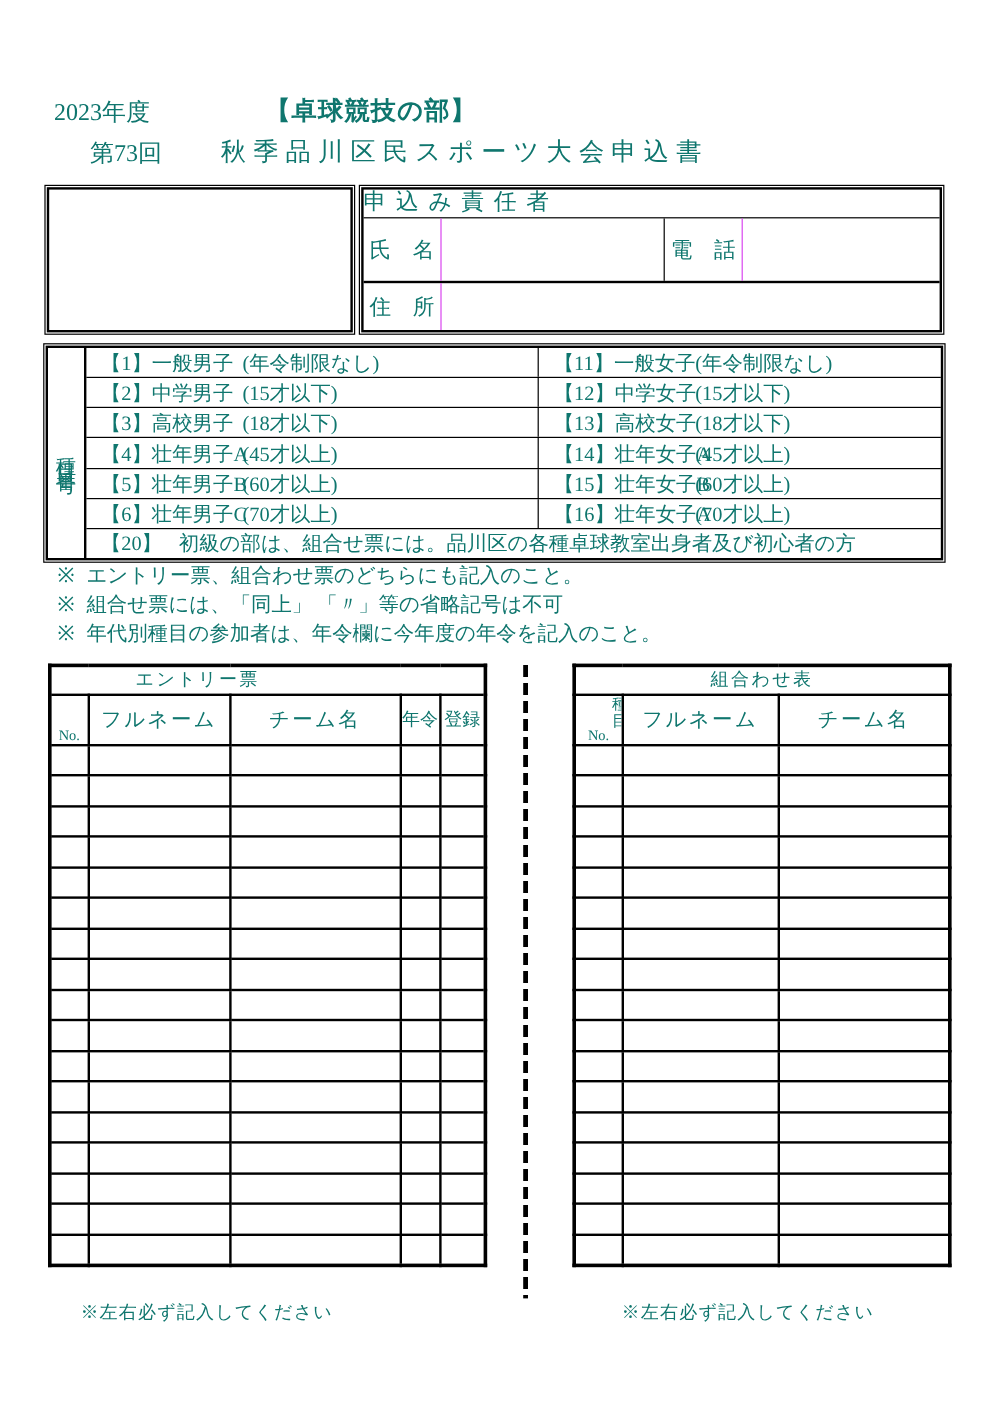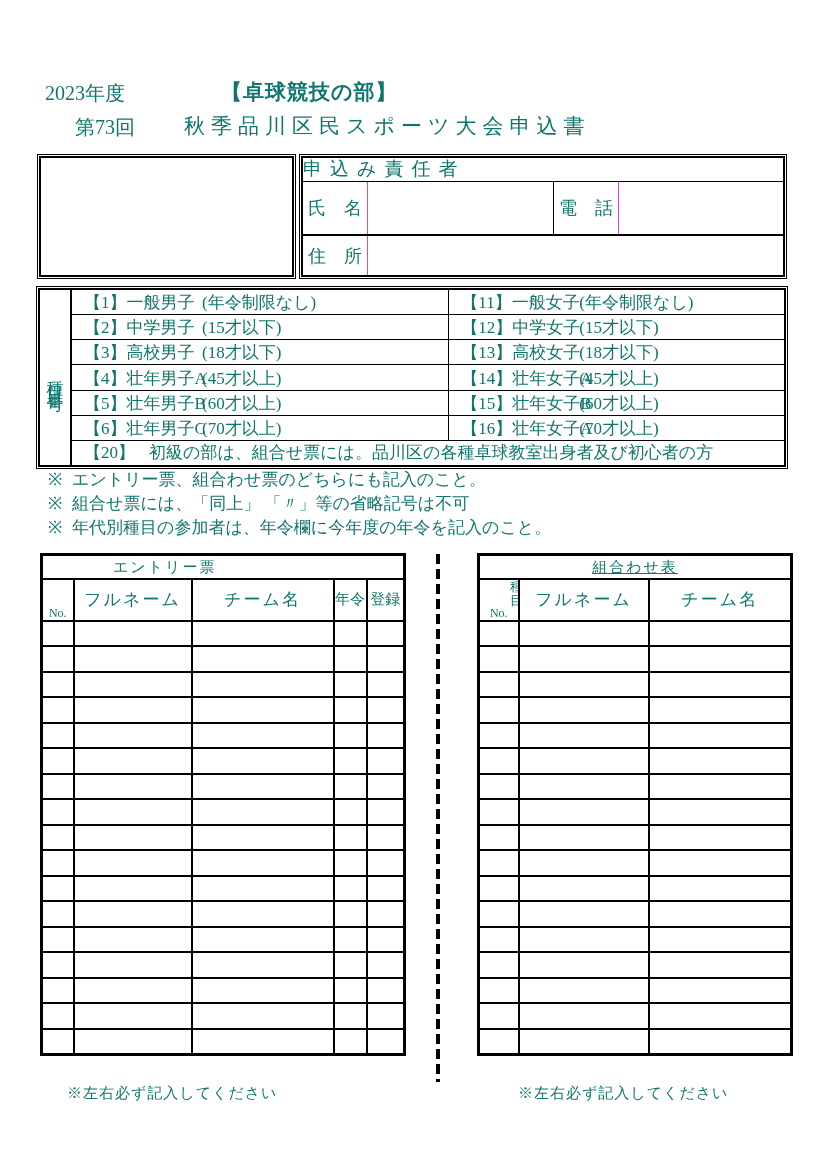--- a/index.html
+++ b/index.html
@@ -48,21 +48,21 @@
   .note-line{height:24px;line-height:24px;font-size:17px;display:flex;}
   .note-line .mk{width:24px;flex:none;}
 
   
   table.grid{border-collapse:collapse;table-layout:fixed;background:#fff;border:3px solid #000;}
   table.grid td{border:2px solid #000;padding:0;box-sizing:border-box;overflow:hidden;}
   .entry-table{left:40px;top:553px;width:363px;}
   .pairing-table{left:477px;top:553px;width:313px;}
   td.title-cell{height:22px;font-size:15px;line-height:22px;letter-spacing:2px;}
   .entry-table td.title-cell{text-align:left;padding-left:70px;}
-  .pairing-table td.title-cell{text-align:center;text-decoration:underline;}
+  .pairing-table td.title-cell{text-align:center;}
   tr.head-row td{height:31px;text-align:center;vertical-align:middle;}
   .h-no div{line-height:1.05;}
   .h-no .no1{font-size:13px;padding-left:30px;}
   .h-no .no2{font-size:12px;}
   .h-main{font-size:17px;letter-spacing:2px;}
   .h-sml{font-size:15px;}
   tr.data-row td{height:25.5px;}
 
   
   .dash-divider{left:436px;top:554px;width:4px;height:528px;

